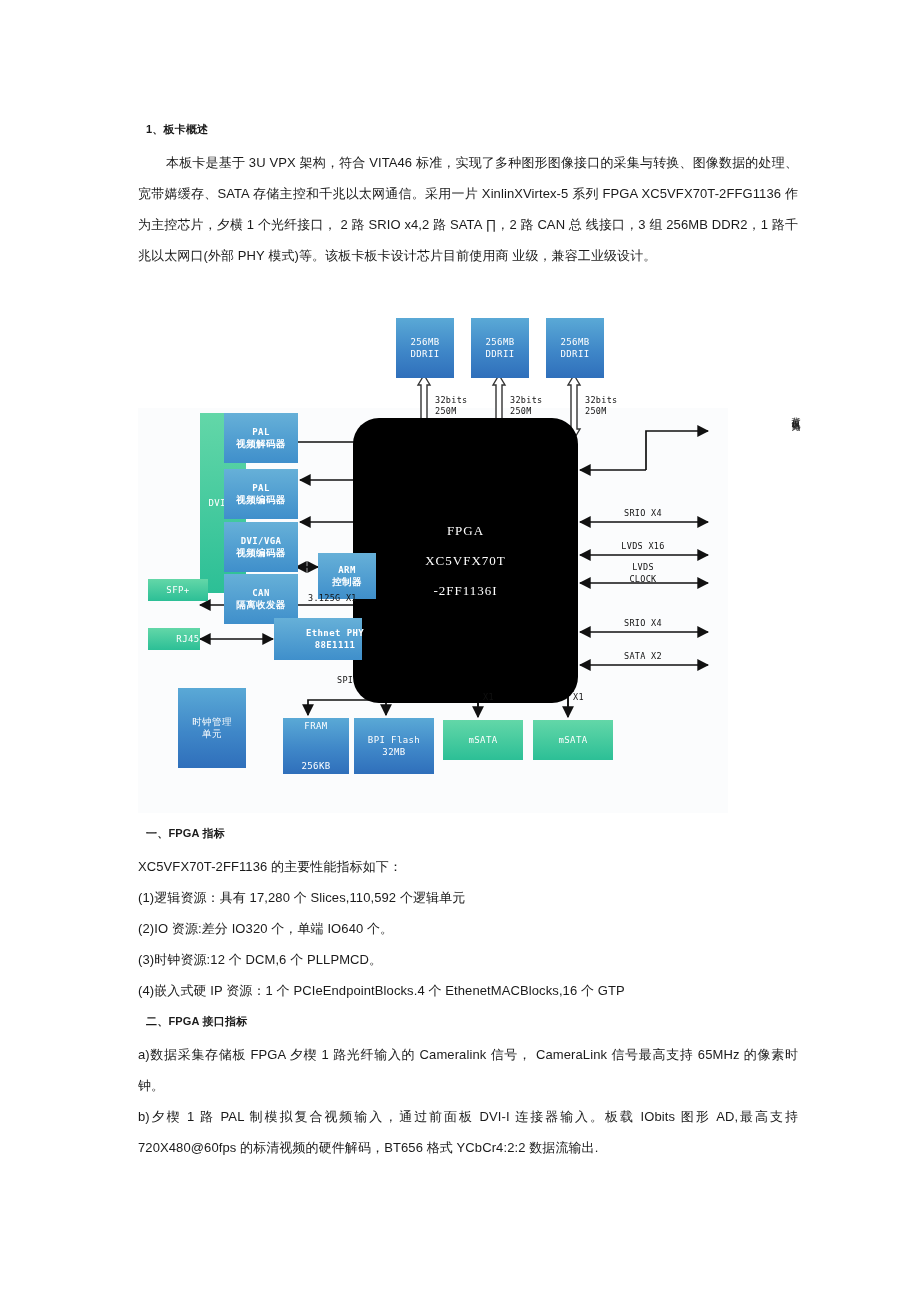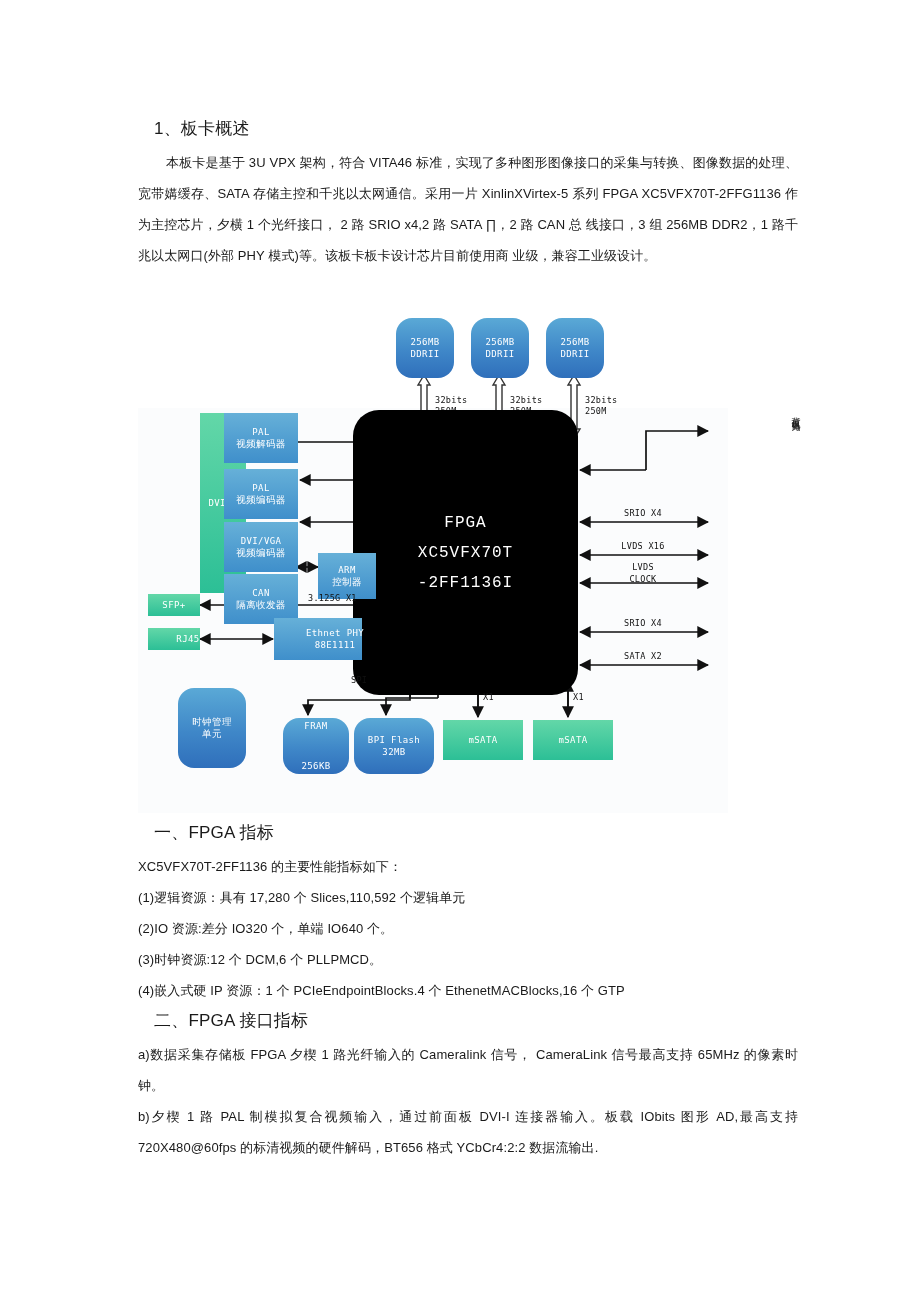--- a/index.html
+++ b/index.html
@@ -15,24 +15,24 @@
   .page{
     position:absolute;
     left:0;top:0;width:920px;height:1301px;
   }
   
   .doc{
     position:absolute;
     left:138px; top:118px; width:660px;
   }
   .h-line{
-    font-size:17px;
-    font-weight:normal;
+    font-size:11px;
+    font-weight:bold;
     line-height:22px;
-    margin:0 0 7px 16px;
+    margin:0 0 7px 8px;
     letter-spacing:.2px;
   }
   .p-line{
     font-size:13px;
     line-height:31px;
     margin:0;
     letter-spacing:.1px;
     text-align:justify;
   }
   .p-indent{ text-indent:28px; }
@@ -57,36 +57,36 @@
     align-items:center; justify-content:center;
     color:#ffffff;
     font-family:"DejaVu Sans Mono","Liberation Mono",monospace;
     font-size:9px;
     line-height:12px;
     text-align:center;
     letter-spacing:.4px;
     box-sizing:border-box;
   }
   .box span{display:block;white-space:nowrap;}
-  .blue{ background:linear-gradient(180deg,#5aa9d6 0%,#3f87c8 55%,#2f6fbb 100%);border-radius:16px; }
-  .blue2{ background:linear-gradient(180deg,#66b0d8 0%,#3f8fcb 100%); }
+  .blue{ background:linear-gradient(180deg,#5aa9d6 0%,#3f87c8 55%,#2f6fbb 100%); }
+  .blue2{ background:linear-gradient(180deg,#66b0d8 0%,#3f8fcb 100%);font-weight:bold; }
   .green{ background:linear-gradient(180deg,#63d7a8 0%,#2cbf96 100%); }
   .cjk{ font-family:"DejaVu Sans","Liberation Sans",sans-serif; font-size:9.5px;}
 
   .fpga{
     position:absolute;
-    left:215px; top:110px;
+    left:215px; top:118px;
     width:225px; height:285px;
     background:#000000;
     border-radius:26px;
     color:#ffffff;
     display:flex;flex-direction:column;
     align-items:center;justify-content:center;
-    font-family:Liberation Mono, monospace;
-    font-size:16px;
+    font-family:Liberation Serif, serif;
+    font-size:13px;
     line-height:30px;
     letter-spacing:1px;
   }
   .lbl{
     position:absolute;
     font-family:"DejaVu Sans Mono","Liberation Mono",monospace;
     font-size:8.5px;
     color:#111;
     line-height:11px;
     white-space:nowrap;
@@ -249,21 +249,21 @@
     </div>
     <div class="box blue2" style="left:86px;top:274px;width:74px;height:50px;">
       <span>CAN</span>
       <span class="cjk">隔离收发器</span>
     </div>
     <div class="box blue2" style="left:180px;top:253px;width:58px;height:46px;">
       <span>ARM</span>
       <span class="cjk">控制器</span>
     </div>
 
-    <div class="box green" style="left:10px;top:294px;width:52px;height:22px;">
+    <div class="box green" style="left:10px;top:279px;width:60px;height:22px;">
       <span>SFP+</span>
     </div>
     <div class="box green" style="left:10px;top:328px;width:52px;height:22px;padding-left:28px;">
       <span>RJ45</span>
     </div>
 
     <div class="box blue2" style="left:136px;top:318px;width:88px;height:42px;padding-left:34px;">
       <span>Ethnet PHY</span>
       <span>88E1111</span>
     </div>
@@ -282,21 +282,21 @@
       <span>32MB</span>
     </div>
     <div class="box green" style="left:305px;top:420px;width:80px;height:40px;">
       <span>mSATA</span>
     </div>
     <div class="box green" style="left:395px;top:420px;width:80px;height:40px;">
       <span>mSATA</span>
     </div>
 
     <div class="lbl" style="left:170px;top:293px;">3.125G X1</div>
-    <div class="lbl" style="left:213px;top:375px;">SPI</div>
+    <div class="lbl" style="left:199px;top:375px;">SPI</div>
     <div class="lbl" style="left:345px;top:392px;">X1</div>
     <div class="lbl" style="left:435px;top:392px;">X1</div>
 
     <div class="lbl" style="left:505px;top:208px;transform:translateX(-50%);">SRIO X4</div>
     <div class="lbl" style="left:505px;top:241px;transform:translateX(-50%);">LVDS X16</div>
     <div class="lbl" style="left:505px;top:262px;transform:translateX(-50%);">LVDS</div>
     <div class="lbl" style="left:505px;top:274px;transform:translateX(-50%);">CLOCK</div>
     <div class="lbl" style="left:505px;top:318px;transform:translateX(-50%);">SRIO X4</div>
     <div class="lbl" style="left:505px;top:351px;transform:translateX(-50%);">SATA X2</div>
 

